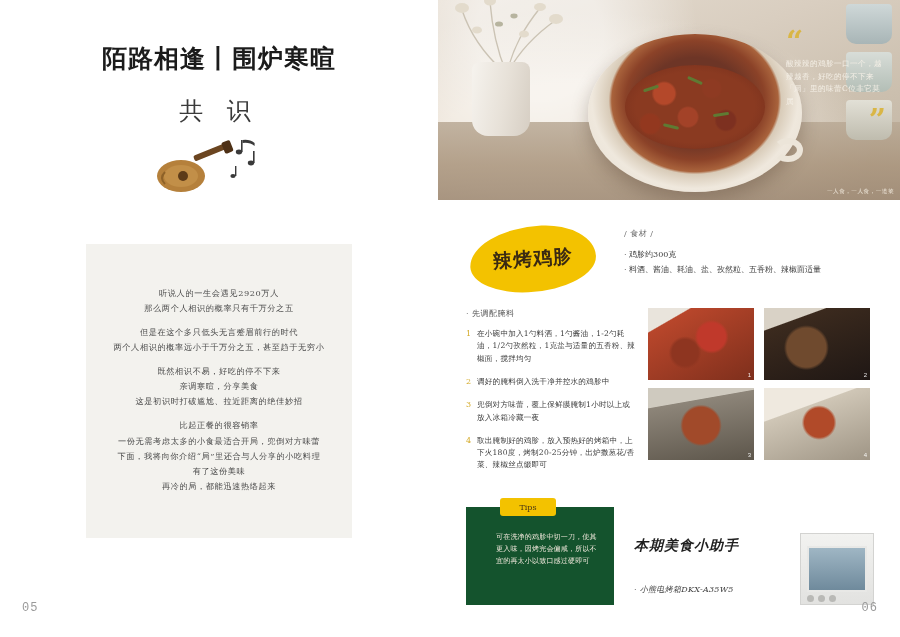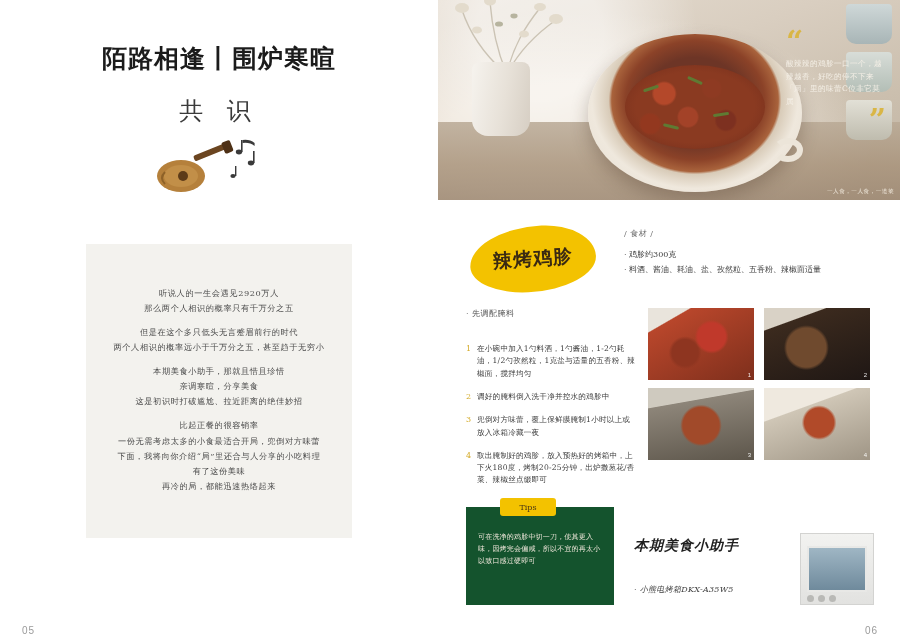--- a/index.html
+++ b/index.html
@@ -47,23 +47,23 @@
   .lp-line {
     font-family:"DejaVu Serif", serif;
     font-size:8.2px; color:#4c4c4c;
     line-height:1.35; letter-spacing:0.6px;
     text-align:center; white-space:nowrap;
   }
   .lp-gap { height:13px; }
   .lp-gap-s { height:4px; }
 
   .folio {
-    position:absolute; bottom:1px;
-    font-family:Liberation Sans, sans-serif;
-    font-size:10px; color:#9a9a9a; letter-spacing:1px;
+    position:absolute; bottom:22px;
+    font-family:Liberation Mono, monospace;
+    font-size:12px; color:#9a9a9a; letter-spacing:1px;
   }
   .folio-left { left:22px; }
   .folio-right { right:22px; }
 
   
   .hero {
     position:absolute; left:0; top:0; width:462px; height:200px;
     overflow:hidden;
   }
   .hero-photo {
@@ -167,21 +167,21 @@
     font-size:8px; color:#6f6f6f; letter-spacing:.5px; margin-bottom:8px;
   }
   .ing-line {
     font-family:"DejaVu Serif", serif;
     font-size:8px; color:#3c3c3c; line-height:1.9; white-space:nowrap;
   }
 
   .steps { position:absolute; left:28px; top:108px; width:170px; }
   .steps-head {
     font-family:"DejaVu Serif", serif;
-    font-size:8px; color:#555; margin-bottom:24px; letter-spacing:.5px;
+    font-size:8px; color:#555; margin-bottom:9px; letter-spacing:.5px;
   }
   .step { display:flex; margin-bottom:11px; }
   .step-num {
     font-family:"DejaVu Serif", serif;
     font-size:8px; color:#d4ab2a; width:11px; flex:0 0 11px;
     line-height:1.55;
   }
   .step-text {
     font-family:"DejaVu Serif", serif;
     font-size:7.6px; color:#3d3d3d; line-height:1.62; letter-spacing:.2px;
@@ -215,21 +215,21 @@
     position:absolute; left:28px; bottom:32px; width:148px; height:98px;
     background:#14532d;
   }
   .tips-tag {
     position:absolute; left:34px; top:-9px; width:56px; height:18px;
     background:#f3c200; border-radius:3px;
     display:flex; align-items:center; justify-content:center;
     font-family:"DejaVu Serif", serif; font-size:8px; color:#4a3715;
   }
   .tips-text {
-    position:absolute; left:12px; right:12px; top:24px;
+    position:absolute; left:30px; right:12px; top:24px;
     font-family:"DejaVu Serif", serif;
     font-size:7px; color:#f1e8dc; line-height:1.72; letter-spacing:.2px;
   }
 
   .helper { position:absolute; left:196px; bottom:42px; width:240px;font-style:italic; }
   .helper-title {
     font-family:"DejaVu Serif", serif;
     font-size:14px; font-weight:bold; color:#1f1f1f; letter-spacing:1px;
   }
   .helper-item {
@@ -286,21 +286,21 @@
         <div class="lp-line">听说人的一生会遇见2920万人</div>
         <div class="lp-gap-s"></div>
         <div class="lp-line">那么两个人相识的概率只有千万分之五</div>
 
         <div class="lp-gap"></div>
         <div class="lp-line">但是在这个多只低头无言蹙眉前行的时代</div>
         <div class="lp-gap-s"></div>
         <div class="lp-line">两个人相识的概率远小于千万分之五，甚至趋于无穷小</div>
 
         <div class="lp-gap"></div>
-        <div class="lp-line">本期美食小助手，那就且惜且珍惜</div>
+        <div class="lp-line">既然相识不易，好吃的停不下来</div>
         <div class="lp-gap-s"></div>
         <div class="lp-line">亲调寒暄，分享美食</div>
         <div class="lp-gap-s"></div>
         <div class="lp-line">这是初识时打破尴尬、拉近距离的绝佳妙招</div>
 
         <div class="lp-gap"></div>
         <div class="lp-line">比起正餐的很容销率</div>
         <div class="lp-gap-s"></div>
         <div class="lp-line">一份无需考虑太多的小食最适合开局，兜倒对方味蕾</div>
         <div class="lp-gap-s"></div>

